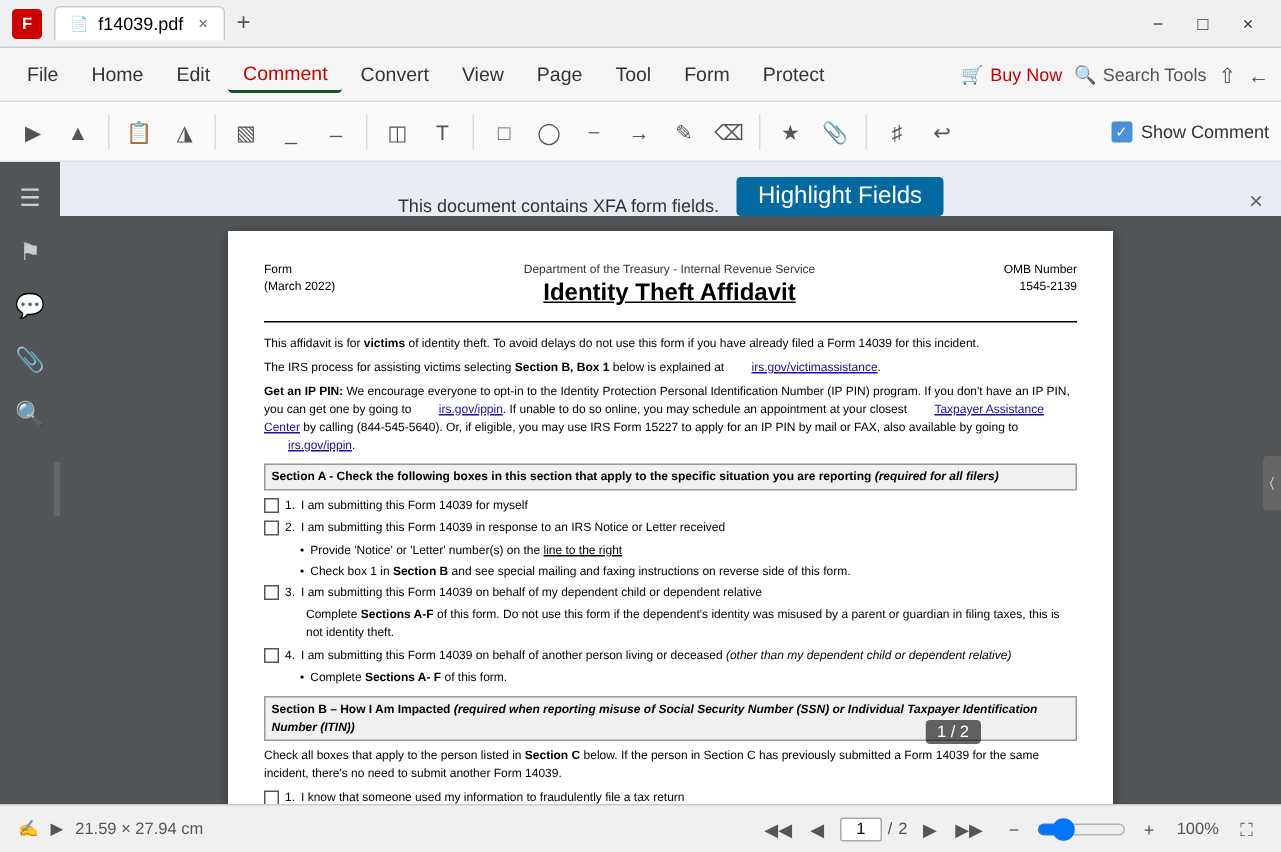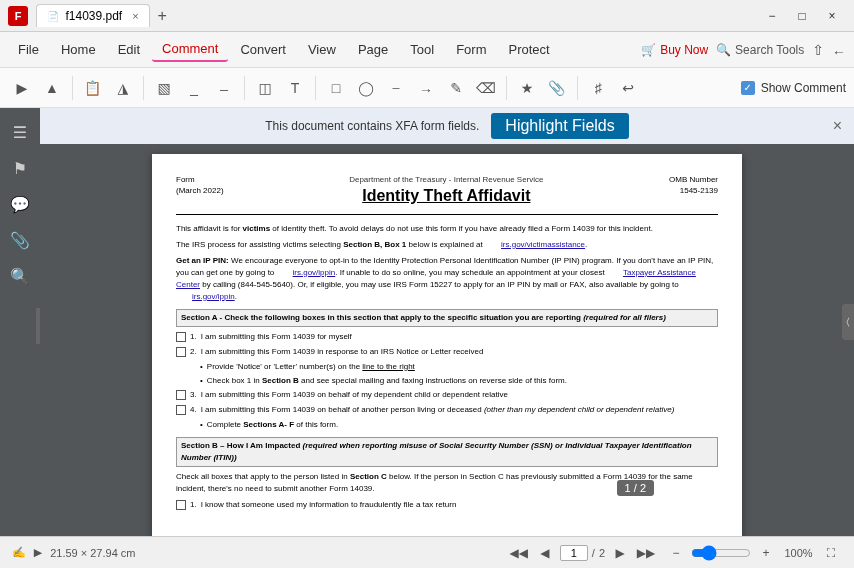--- a/index.html
+++ b/index.html
@@ -51,21 +51,21 @@
     }
     .menu-item {
       padding: 4px 10px;
       cursor: pointer;
       border-radius: 3px;
       font-size: 13px;
       color: #333;
     }
     .menu-item.active {
       color: #cc0000;
-      border-bottom: 2px solid #ec4899;
+      border-bottom: 2px solid #14532d;
     }
     .menu-spacer { flex: 1; }
     .menu-right { display: flex; align-items: center; gap: 8px; }
     .buy-now-btn {
       display: flex; align-items: center; gap: 4px;
       background: none; border: none; cursor: pointer;
       color: #cc0000; font-size: 12px;
     }
 
     
@@ -135,21 +135,21 @@
       display: flex;
       flex-direction: column;
       position: relative;
     }
 
     
     .xfa-bar {
       background: #e8edf5;
       height: 36px;
       display: flex;
-      align-items: center;
+      align-items: flex-end;
       justify-content: center;
       gap: 12px;
       font-size: 12px;
       color: #333;
       position: relative;
     }
     .highlight-btn {
       background: #0369a1;
       color: white;
       border: none;
@@ -441,20 +441,21 @@
           <div class="bullet-row">
             <span>•</span>
             <span>Check box 1 in <strong>Section B</strong> and see special mailing and faxing instructions on reverse side of this form.</span>
           </div>
 
           <div class="checkbox-row">
             <div class="cb-box"></div>
             <span>3.</span>
             <span>I am submitting this Form 14039 on behalf of my dependent child or dependent relative</span>
           </div>
+          <div style="margin-left:28px; font-size:8px; margin-bottom:3px;">Complete <strong>Sections A-F</strong> of this form. Do not use this form if the dependent's identity was misused by a parent or guardian in filing taxes, this is not identity theft.</div>
 
           <div class="checkbox-row">
             <div class="cb-box"></div>
             <span>4.</span>
             <span>I am submitting this Form 14039 on behalf of another person living or deceased <em>(other than my dependent child or dependent relative)</em></span>
           </div>
           <div class="bullet-row">
             <span>•</span>
             <span>Complete <strong>Sections A- F</strong> of this form.</span>
           </div>

